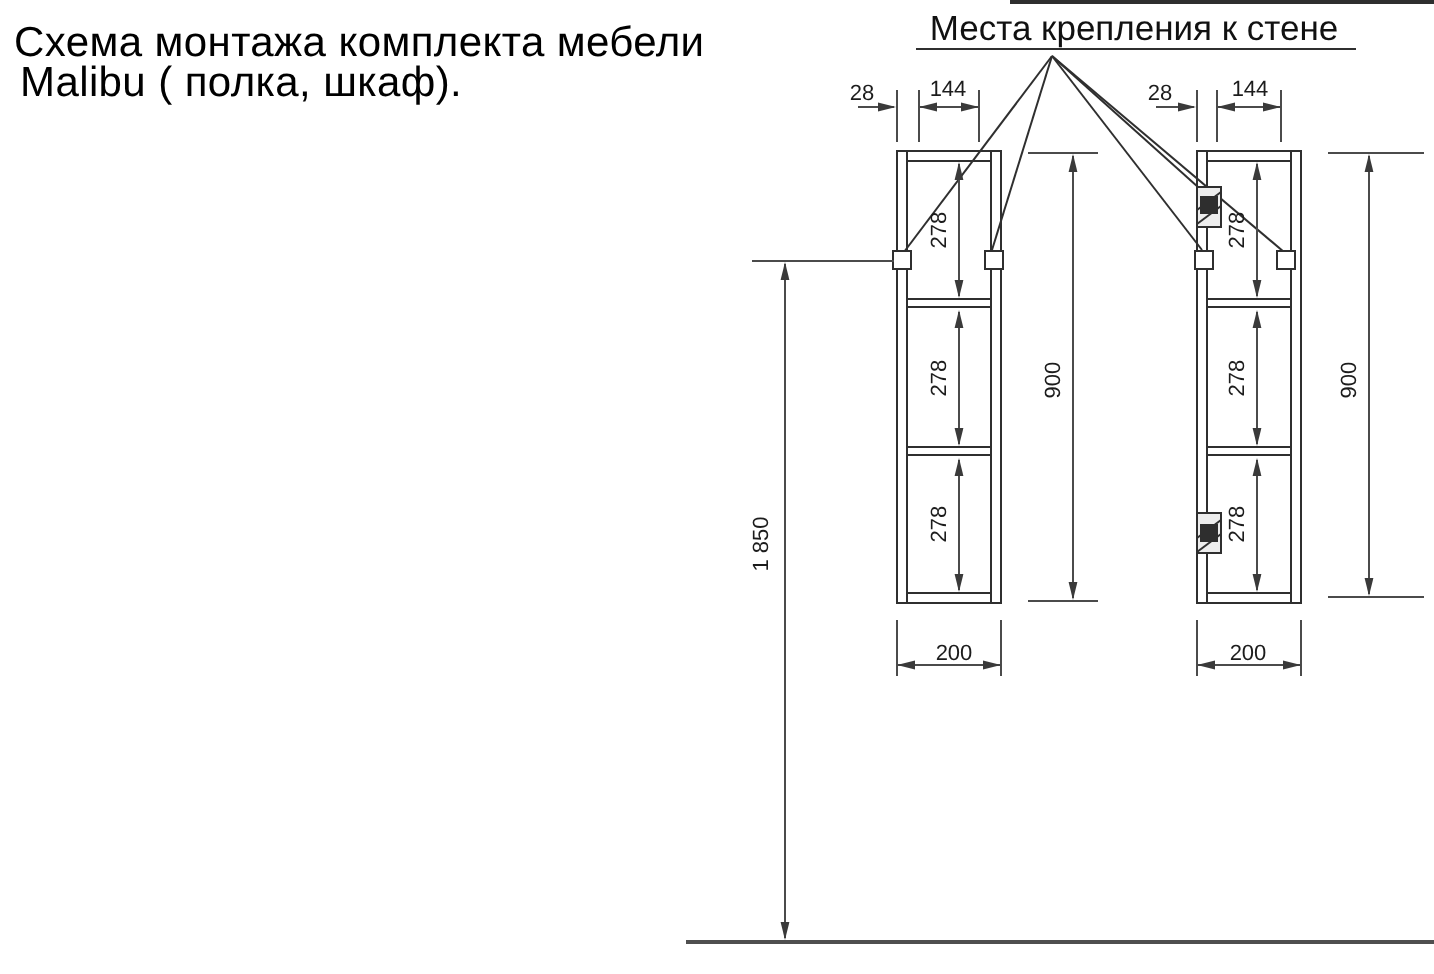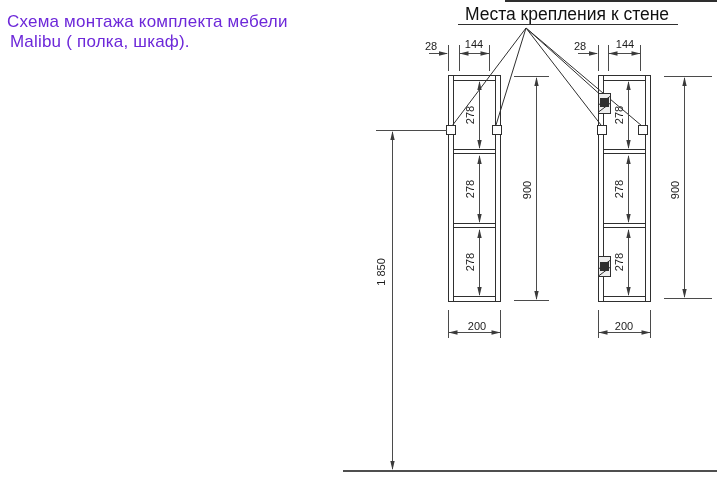--- a/index.html
+++ b/index.html
@@ -1,19 +1,19 @@
 <!DOCTYPE html>
 <html><head>
 <meta charset="utf-8">
 <style>
   html,body{margin:0;padding:0;background:#fff;}
   .page{position:relative;width:717px;height:487px;background:#fff;overflow:hidden;
         font-family:"Liberation Sans",sans-serif;}
-  .title{position:absolute;left:7px;top:12px;font-size:17px;line-height:20px;
-         color:#6d28d9;letter-spacing:0.2px;}
+  .title{position:absolute;left:7px;top:12px;font-size:21px;line-height:20px;
+         color:#000000;letter-spacing:0.2px;}
   .title .l2{padding-left:3px;}
   svg{position:absolute;left:0;top:0;}
   .ln{stroke:#2f2f2f;stroke-width:1;fill:none;}
   .dim{stroke:#4b4b4b;stroke-width:1;fill:none;}
   .arr{fill:#3a3a3a;stroke:none;}
   .sq{fill:#ffffff;stroke:#2f2f2f;stroke-width:1;}
   .brk{fill:#ededed;stroke:#2f2f2f;stroke-width:1;}
   .brkin{fill:#2e2e2e;stroke:none;}
   .dimtxt{font:11px "Liberation Sans",sans-serif;fill:#1c1c1c;}
   .heading{font:17.5px "Liberation Sans",sans-serif;fill:#111;}

